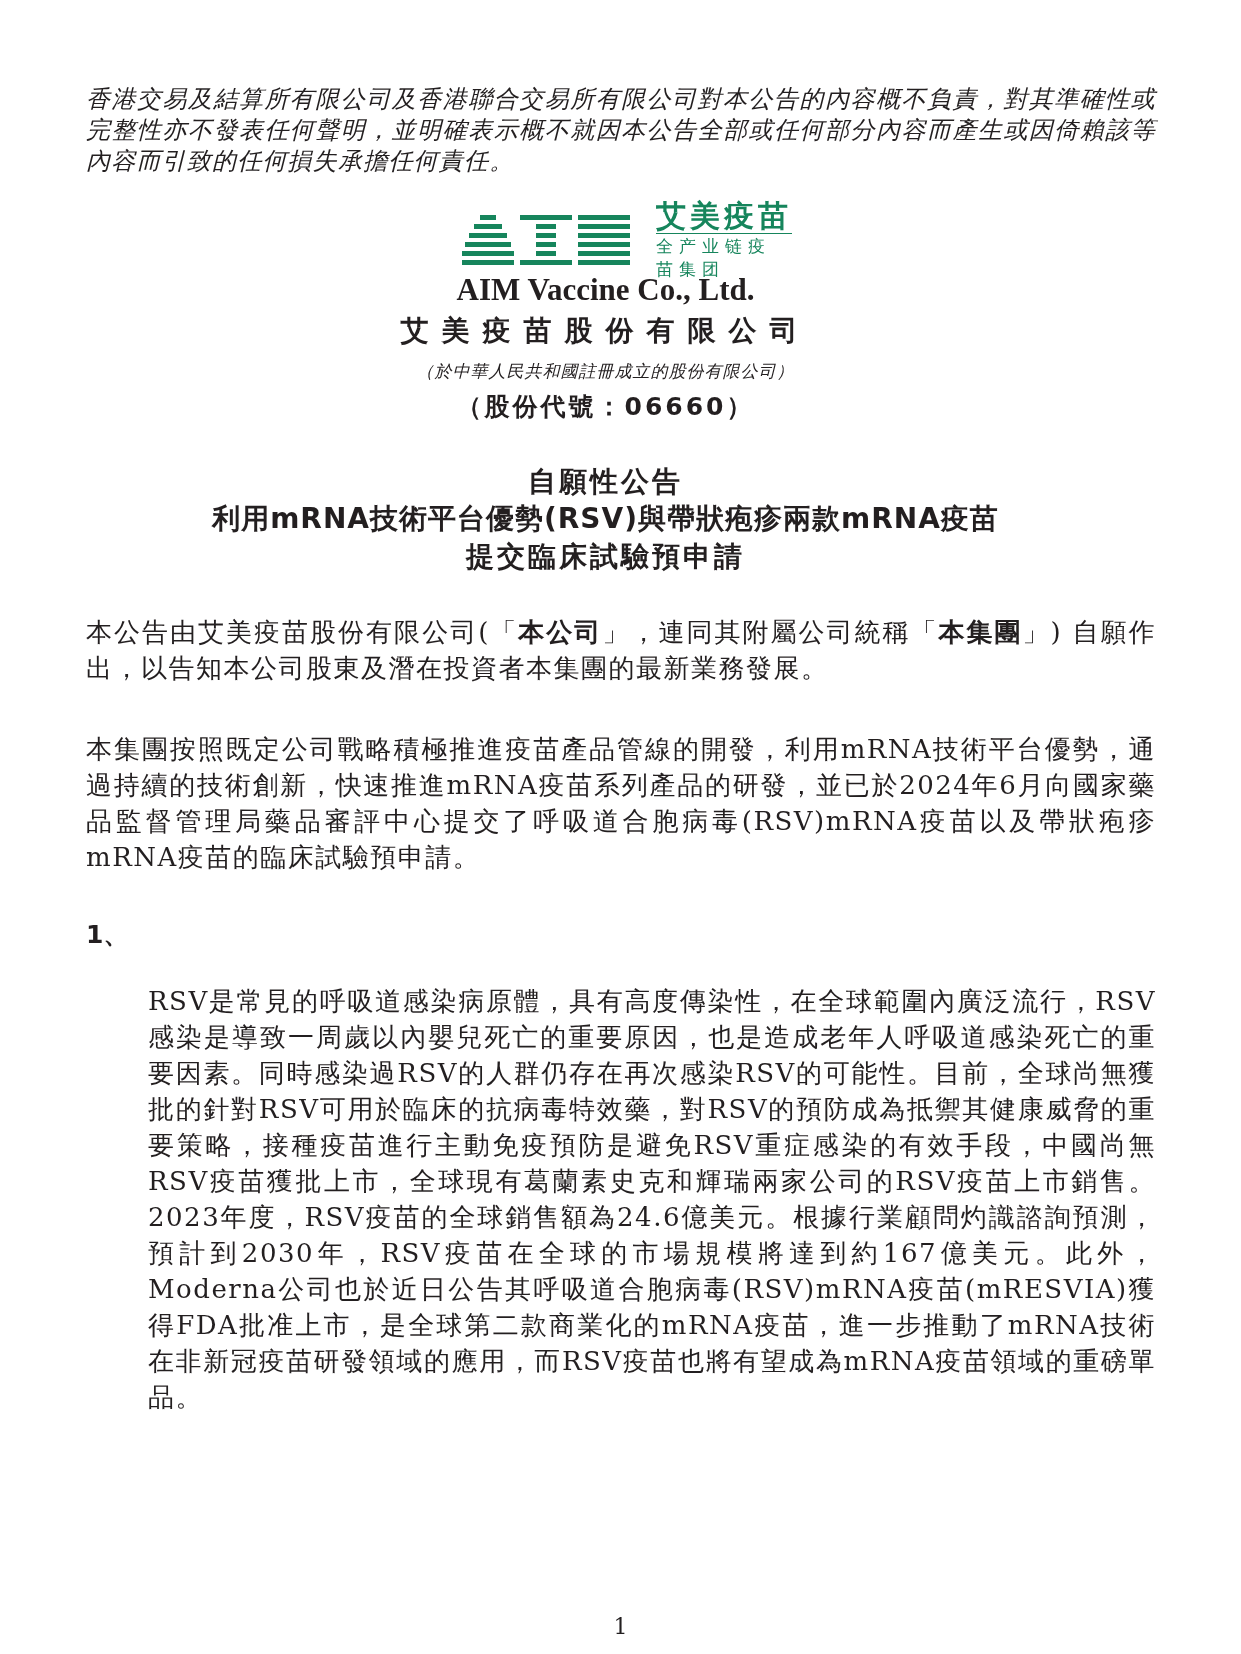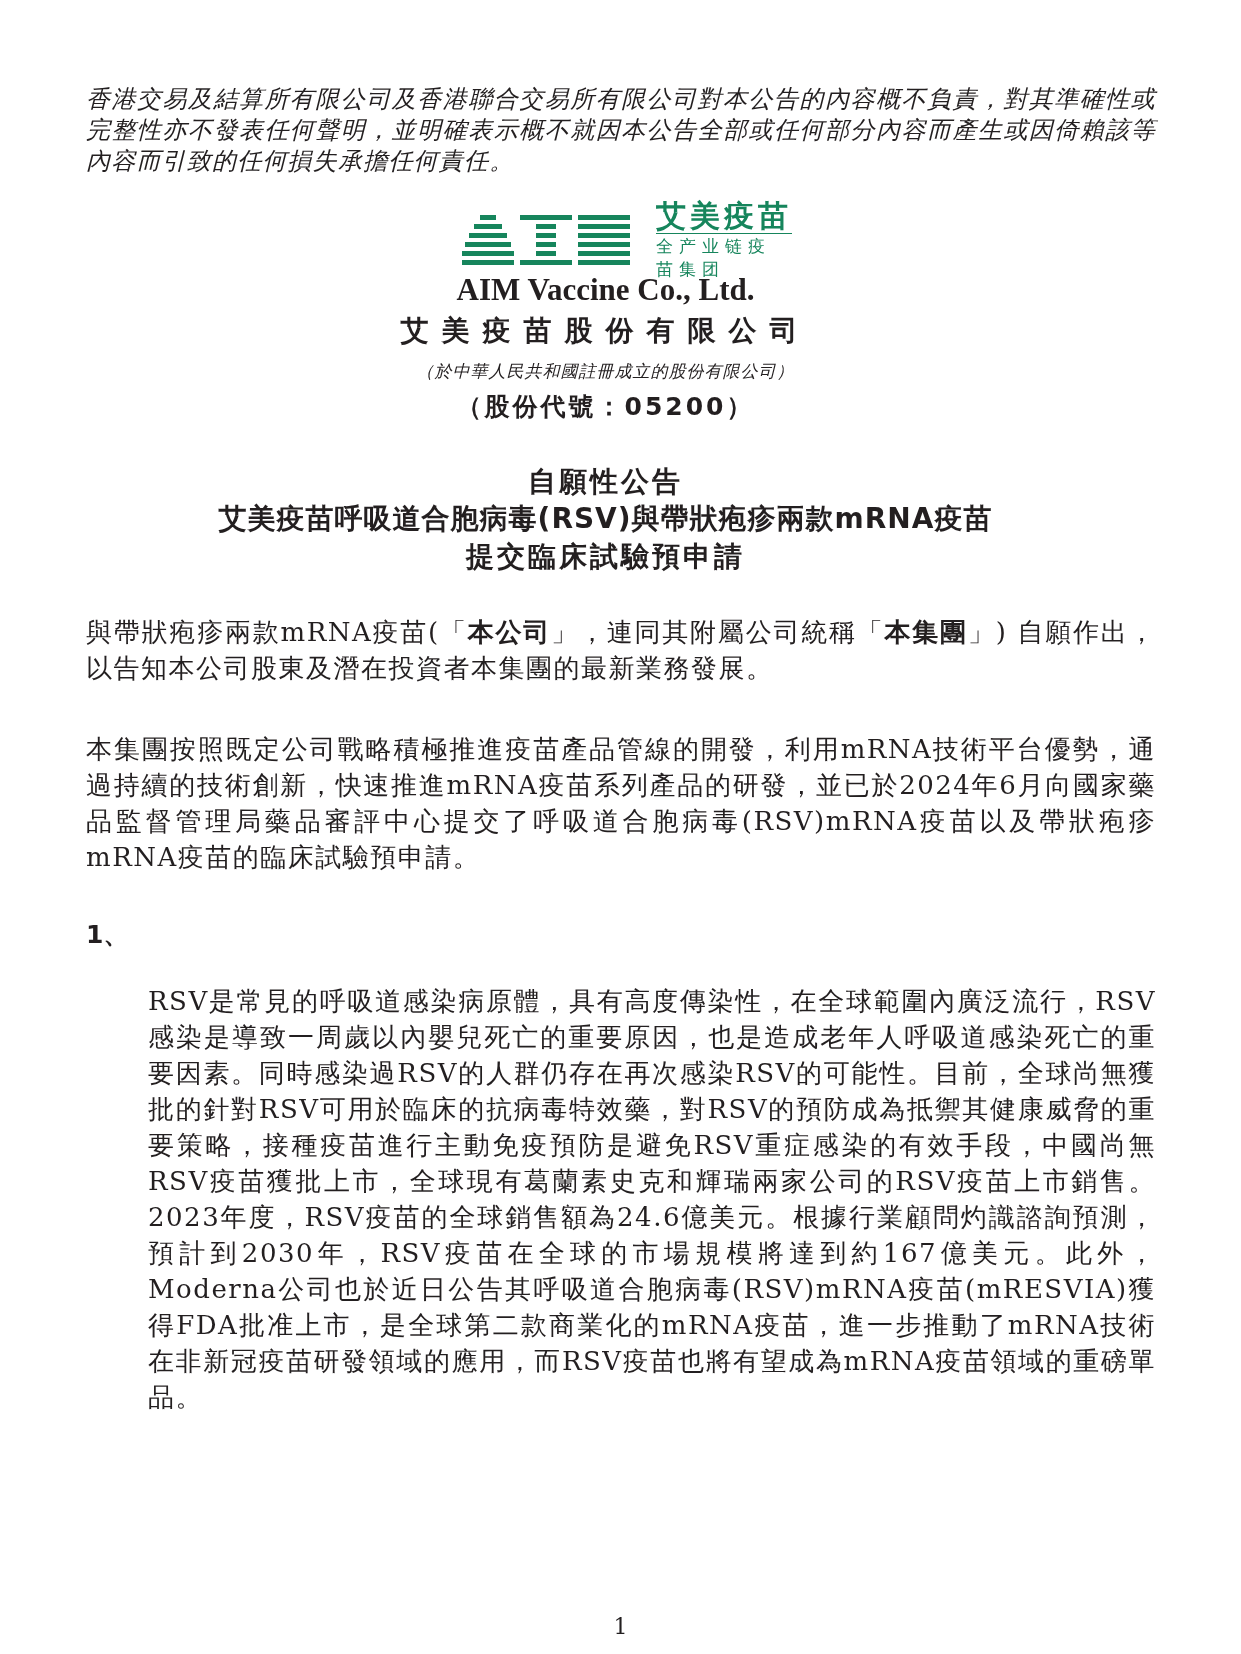--- a/index.html
+++ b/index.html
@@ -88,27 +88,27 @@
   </div>
   <div class="logo-text">
     <div class="logo-cn">艾美疫苗</div>
     <div class="logo-sub">全产业链疫苗集团</div>
   </div>
 </div>
 
 <div class="center co-en">AIM Vaccine Co., Ltd.</div>
 <div class="center co-cn">艾美疫苗股份有限公司</div>
 <div class="center co-inc">（於中華人民共和國註冊成立的股份有限公司）</div>
-<div class="center co-code">（股份代號：05200）</div>
+<div class="center co-code">（股份代號：06660）</div>
 
 <div class="center title1">自願性公告</div>
-<div class="center title2">艾美疫苗呼吸道合胞病毒(RSV)與帶狀疱疹兩款mRNA疫苗</div>
+<div class="center title2">利用mRNA技術平台優勢(RSV)與帶狀疱疹兩款mRNA疫苗</div>
 <div class="center title3">提交臨床試驗預申請</div>
 
-<div class="para p1"><span>與帶狀疱疹兩款mRNA疫苗(「</span><b>本公司</b><span>」，連同其附屬公司統稱「</span><b>本集團</b><span>」) 自願作出，以告知本公司股東及潛在投資者本集團的最新業務發展。</span></div>
+<div class="para p1"><span>本公告由艾美疫苗股份有限公司(「</span><b>本公司</b><span>」，連同其附屬公司統稱「</span><b>本集團</b><span>」) 自願作出，以告知本公司股東及潛在投資者本集團的最新業務發展。</span></div>
 
 <div class="para p2">本集團按照既定公司戰略積極推進疫苗產品管線的開發，利用mRNA技術平台優勢，通過持續的技術創新，快速推進mRNA疫苗系列產品的研發，並已於2024年6月向國家藥品監督管理局藥品審評中心提交了呼吸道合胞病毒(RSV)mRNA疫苗以及帶狀疱疹mRNA疫苗的臨床試驗預申請。</div>
 
 <div class="section-head">
   <span class="section-num">1、</span>
 </div>
 
 <div class="para p3">RSV是常見的呼吸道感染病原體，具有高度傳染性，在全球範圍內廣泛流行，RSV感染是導致一周歲以內嬰兒死亡的重要原因，也是造成老年人呼吸道感染死亡的重要因素。同時感染過RSV的人群仍存在再次感染RSV的可能性。目前，全球尚無獲批的針對RSV可用於臨床的抗病毒特效藥，對RSV的預防成為抵禦其健康威脅的重要策略，接種疫苗進行主動免疫預防是避免RSV重症感染的有效手段，中國尚無RSV疫苗獲批上市，全球現有葛蘭素史克和輝瑞兩家公司的RSV疫苗上市銷售。2023年度，RSV疫苗的全球銷售額為24.6億美元。根據行業顧問灼識諮詢預測，預計到2030年，RSV疫苗在全球的市場規模將達到約167億美元。此外，Moderna公司也於近日公告其呼吸道合胞病毒(RSV)mRNA疫苗(mRESVIA)獲得FDA批准上市，是全球第二款商業化的mRNA疫苗，進一步推動了mRNA技術在非新冠疫苗研發領域的應用，而RSV疫苗也將有望成為mRNA疫苗領域的重磅單品。</div>
 
 <div class="page-num">1</div>

